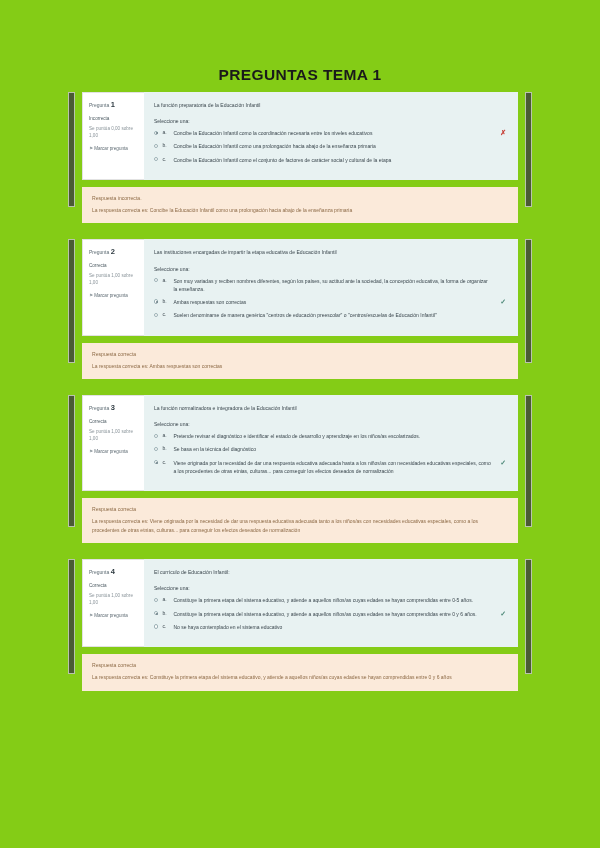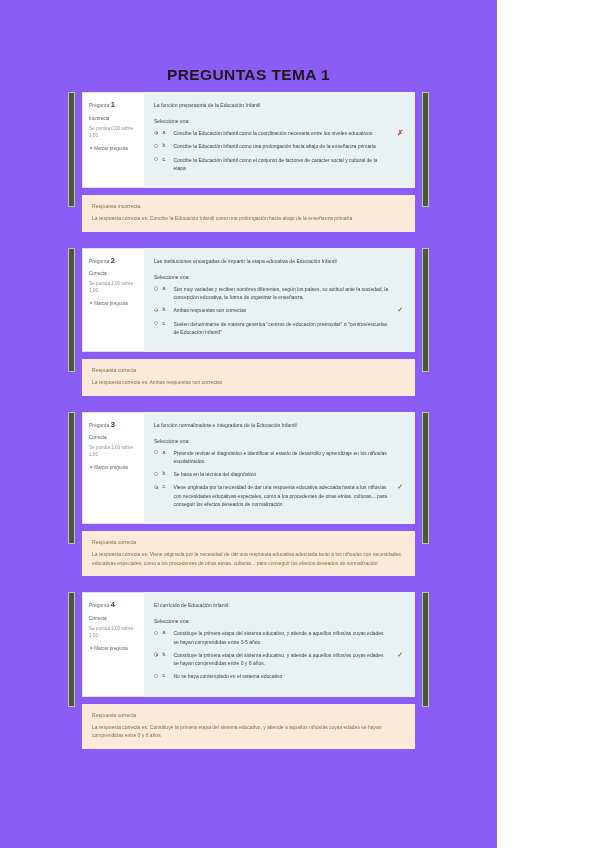--- a/index.html
+++ b/index.html
@@ -9,24 +9,24 @@
   }
   body {
     width: 600px;
     height: 848px;
     font-family: "Liberation Sans", sans-serif;
     color: #2b3a42;
     position: relative;
     overflow: hidden;
   }
   .page {
-    width: 497px;
+    width: 600px;
     height: 848px;
     position: relative;
-    background: #8b5cf6;
+    background: #84cc16;
     box-sizing: border-box;
   }
   .page-title {
     text-align: center;
     font-size: 15.5px;
     font-weight: bold;
     color: #1a1a1a;
     letter-spacing: 0.4px;
     padding-top: 66px;
     margin: 0 0 8px 0;

